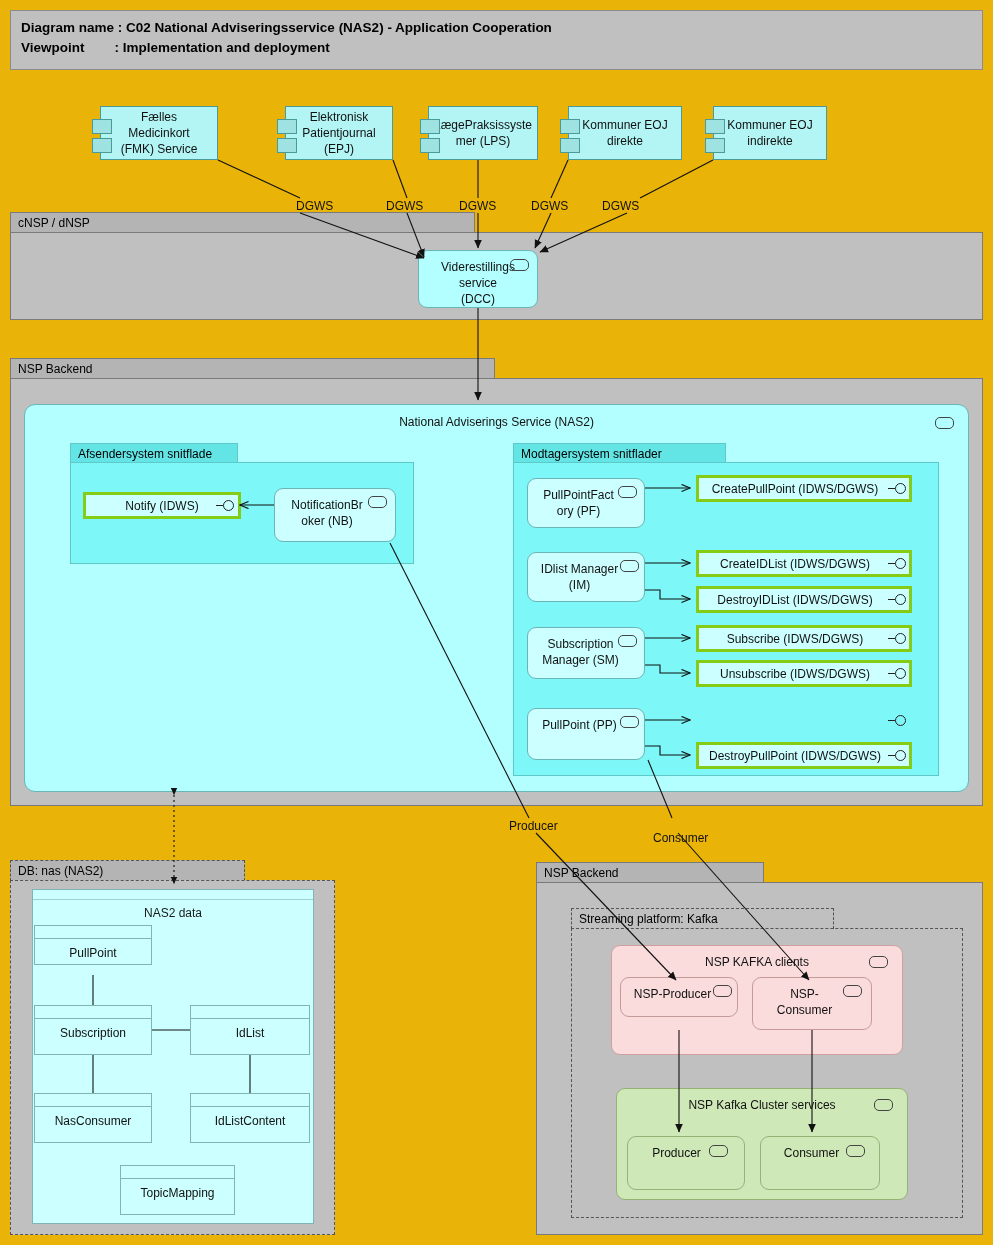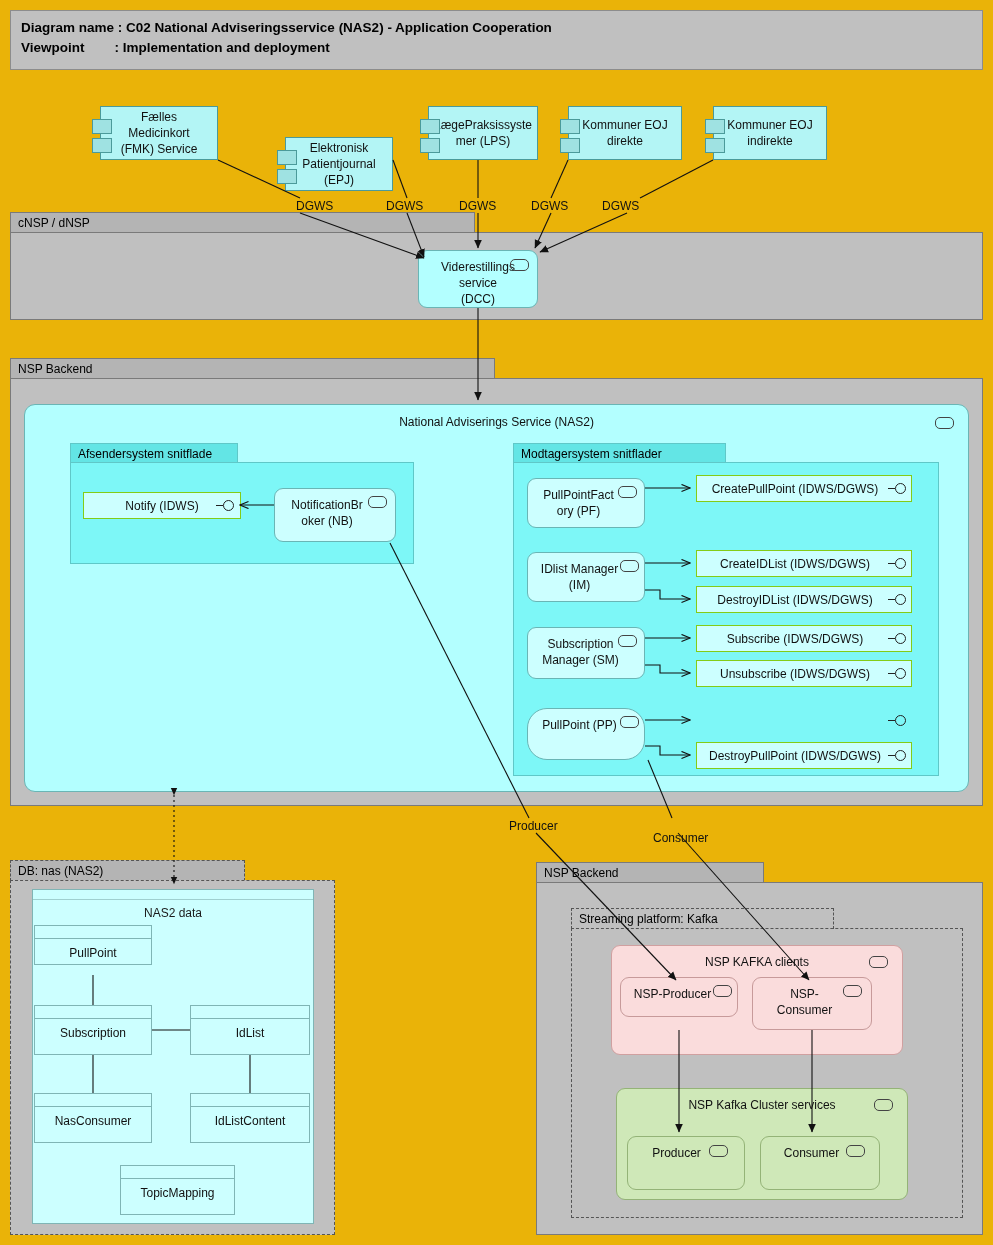--- a/index.html
+++ b/index.html
@@ -104,21 +104,21 @@
     position: absolute;
     width: 17px; height: 10px;
     border: 1px solid #444;
     border-radius: 5px;
     background: transparent;
   }
 
   
   .svcbox {
     background: #ccffff;
-    border: 1px solid #84cc16;
+    border: 3px solid #84cc16;
     display: flex;
     align-items: center;
     justify-content: center;
     font-size: 12px;
     color: #111;
   }
 
   
   .lolli { position: absolute; }
   .lolli .stick {
@@ -203,21 +203,21 @@
   </div>
 
   <div class="abs component" style="left:100px; top:106px; width:118px; height:54px;">
     <span class="port p1"></span>
     <span class="port p2"></span>
     <span class="ctr-text" style="white-space:pre-line;">Fælles
 Medicinkort
 (FMK) Service</span>
   </div>
 
-  <div class="abs component" style="left:285px; top:106px; width:108px; height:54px;margin-top:31px;">
+  <div class="abs component" style="left:285px; top:106px; width:108px; height:54px;">
     <span class="port p1"></span>
     <span class="port p2"></span>
     <span class="ctr-text" style="white-space:pre-line;">Elektronisk
 Patientjournal
 (EPJ)</span>
   </div>
 
   <div class="abs component" style="left:428px; top:106px; width:110px; height:54px;">
     <span class="port p1"></span>
     <span class="port p2"></span>
@@ -322,21 +322,21 @@
       <span class="ball"></span>
   </span>
   <div class="abs svcbox" style="left:696px; top:660px; width:216px; height:27px;">
     <span style="padding-right:18px;">Unsubscribe (IDWS/DGWS)</span>
   </div>
   <span class="lolli abs" style="left:888px; top:668px; width:19px; height:11px;">
     <span class="stick"></span>
       <span class="ball"></span>
   </span>
 
-  <div class="abs appcomp pale" style="left:527px; top:708px; width:118px; height:52px;border-radius:20px;">
+  <div class="abs appcomp pale" style="left:527px; top:708px; width:118px; height:52px;">
     <span class="badge" style="right:5px; top:7px;"></span>
     <span style="white-space:pre-line; display:block; padding:0 16px 0 3px;">PullPoint  (PP)</span>
   </div>
   <span class="lolli abs" style="left:888px; top:715px; width:19px; height:11px;">
     <span class="stick"></span>
       <span class="ball"></span>
   </span>
   <div class="abs svcbox" style="left:696px; top:742px; width:216px; height:27px;">
     <span style="padding-right:18px;">DestroyPullPoint (IDWS/DGWS)</span>
   </div>

